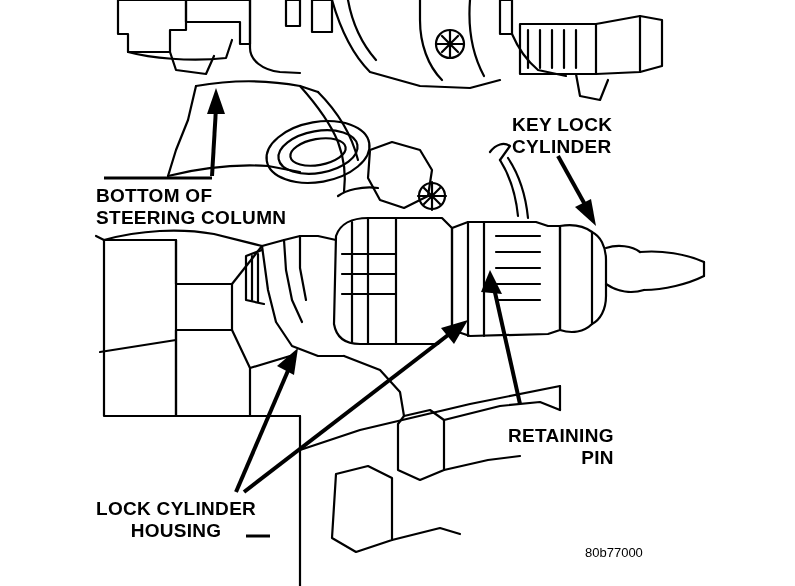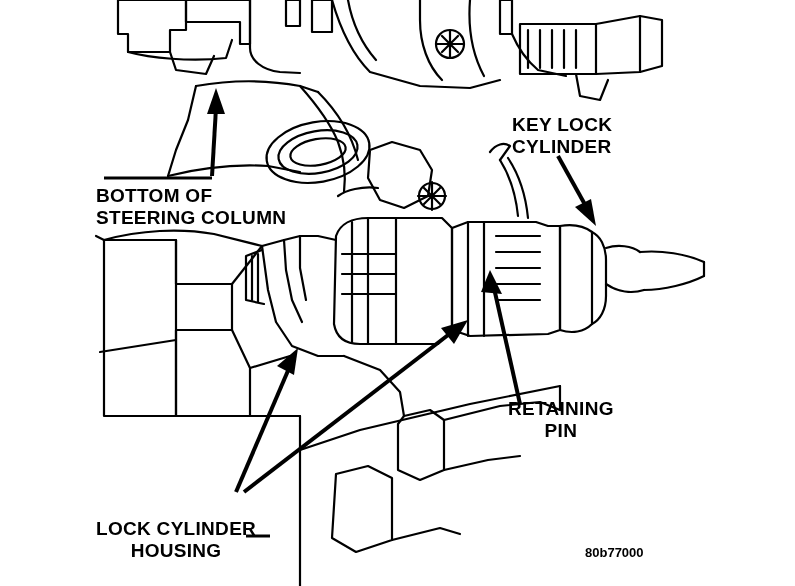--- a/index.html
+++ b/index.html
@@ -33,28 +33,28 @@
   }
   .label-size {
     font-size: 19px;
   }
   .label-center { text-align: center; }
   .label-left { text-align: left; }
   .figure-id {
     position: absolute;
     font-family: "Liberation Sans", sans-serif;
     font-size: 13px;
-    font-weight: bold;
+    font-weight: normal;
     color: #000000;
     white-space: pre;
   }
   .lbl-key-lock { left: 512px; top: 114px; }
   .lbl-bottom-steering { left: 96px; top: 185px; }
-  .lbl-retaining-pin { left: 508px; top: 398px; }
-  .lbl-lock-housing { left: 96px; top: 498px; margin-top: 20px; }
+  .lbl-retaining-pin { left: 508px; top: 425px; text-align: right; }
+  .lbl-lock-housing { left: 96px; top: 498px; }
   .fig-id { left: 585px; top: 545px; }
 </style>
 </head>
 <body>
 
 <div id="root">
 
   <svg id="diagram-svg" viewBox="0 0 795 586" xmlns="http://www.w3.org/2000/svg">
     <rect x="0" y="0" width="795" height="586" fill="#ffffff"></rect>
 

